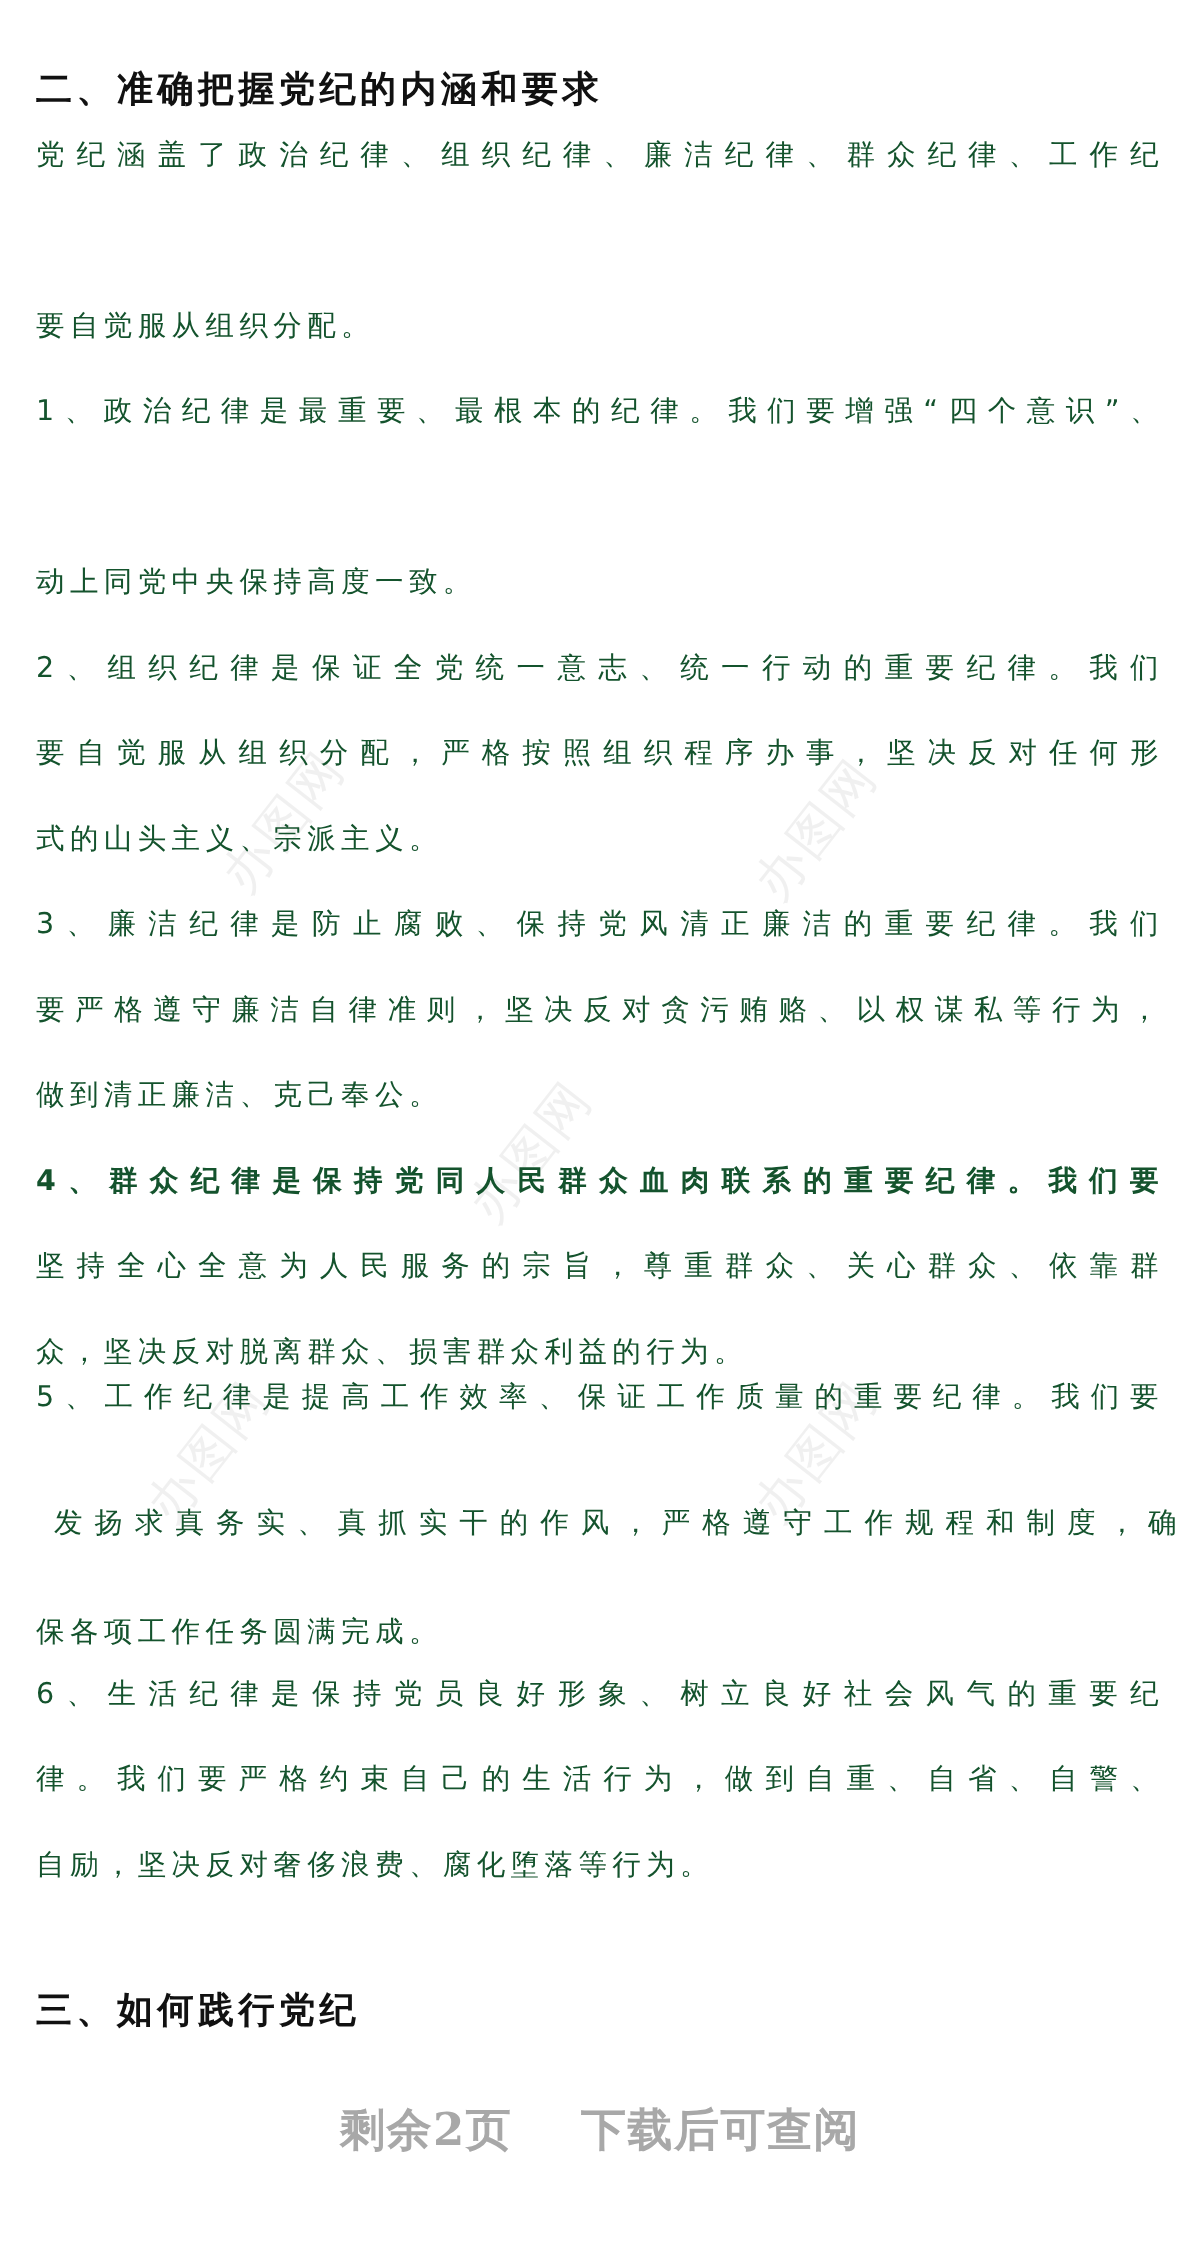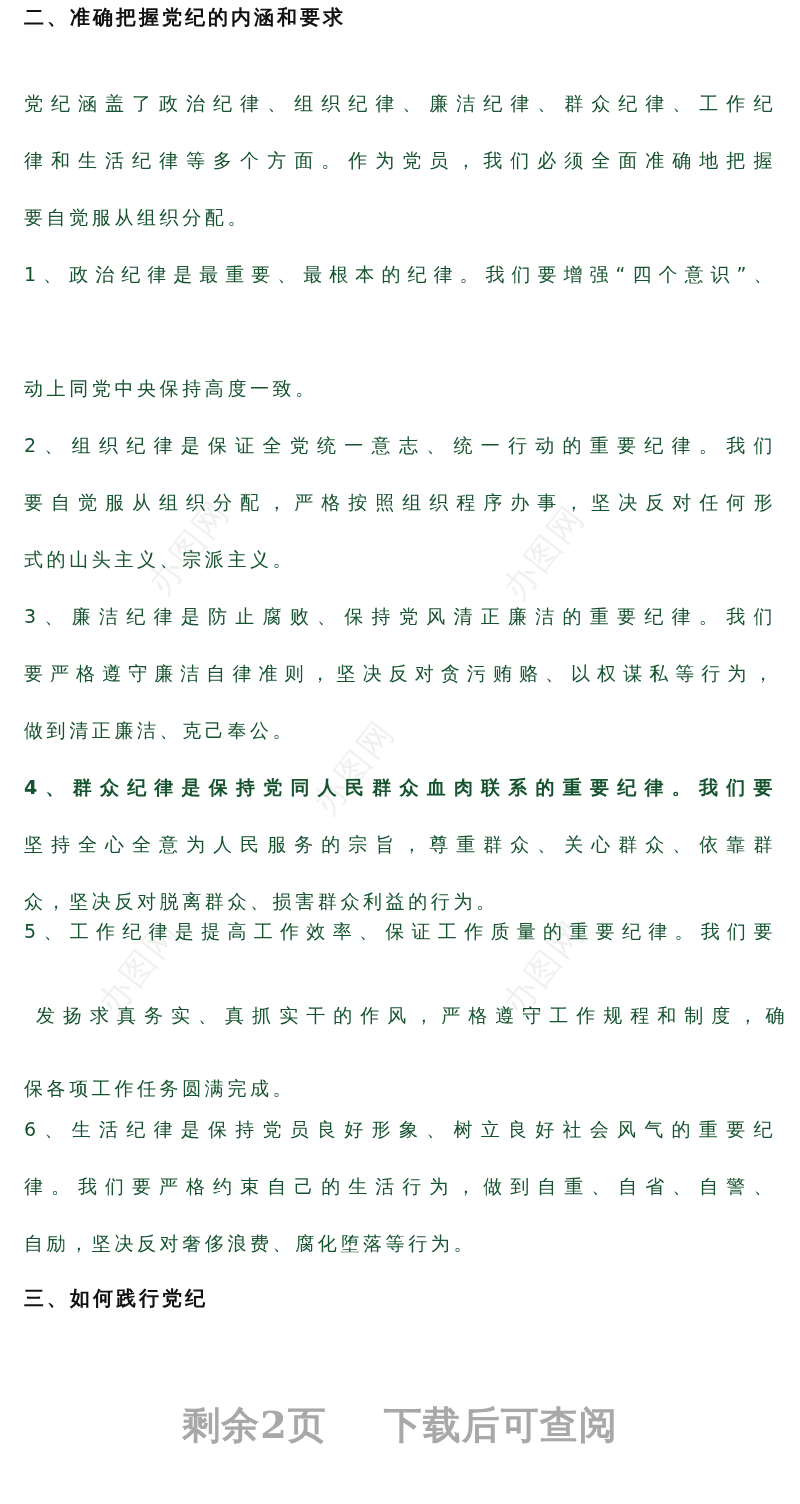--- a/index.html
+++ b/index.html
@@ -17,26 +17,27 @@
   }
   .page {
     position: absolute;
     left: 0; top: 0;
     width: 800px;
     height: 1504px;
   }
   .heading {
     position: absolute;
     left: 24px;
-    font-size: 20px;
+    font-size: 24px;
     font-weight: bold;
     letter-spacing: 3px;
     color: #111111;
     white-space: nowrap;
     line-height: 30px;
+    margin-top: 42px;
   }
   .line {
     position: absolute;
     left: 24px;
     width: 752px;
     font-size: 19px;
     letter-spacing: 3.6px;
     line-height: 30px;
     white-space: nowrap;
     text-align: justify;
@@ -55,21 +56,21 @@
     letter-spacing: 2px;
     pointer-events: none;
     font-family: "DejaVu Sans", sans-serif;
   }
   .remaining {
     position: absolute;
     left: 0;
     width: 800px;
     top: 1400px;
     text-align: center;
-    font-size: 38px;
+    font-size: 30px;
     font-weight: bold;
     color: #a8a8a8;
     font-family: "DejaVu Serif", "Liberation Serif", serif;
     white-space: pre;
     letter-spacing: 1px;
   }
 </style>
 </head>
 <body>
 
@@ -77,21 +78,20 @@
 
   <div class="watermark" style="left:135px; top:525px;">办图网</div>
   <div class="watermark" style="left:490px; top:530px;">办图网</div>
   <div class="watermark" style="left:300px; top:745px;">办图网</div>
   <div class="watermark" style="left:490px; top:945px;">办图网</div>
   <div class="watermark" style="left:85px; top:945px;">办图网</div>
 
   <div class="heading" style="top:2px;">二、准确把握党纪的内涵和要求</div>
 
   <div class="line" style="top:88px;">党纪涵盖了政治纪律、组织纪律、廉洁纪律、群众纪律、工作纪</div>
-  <div class="line" style="top:145px;">律和生活纪律等多个方面。作为党员，我们必须全面准确地把握</div>
   <div class="line last" style="top:202px;">要自觉服从组织分配。</div>
 
   <div class="line" style="top:259px;">1、政治纪律是最重要、最根本的纪律。我们要增强“四个意识”、</div>
   <div class="line last" style="top:373px;">动上同党中央保持高度一致。</div>
 
   <div class="line" style="top:430px;">2、组织纪律是保证全党统一意志、统一行动的重要纪律。我们</div>
   <div class="line" style="top:487px;">要自觉服从组织分配，严格按照组织程序办事，坚决反对任何形</div>
   <div class="line last" style="top:544px;">式的山头主义、宗派主义。</div>
 
   <div class="line" style="top:601px;">3、廉洁纪律是防止腐败、保持党风清正廉洁的重要纪律。我们</div>

